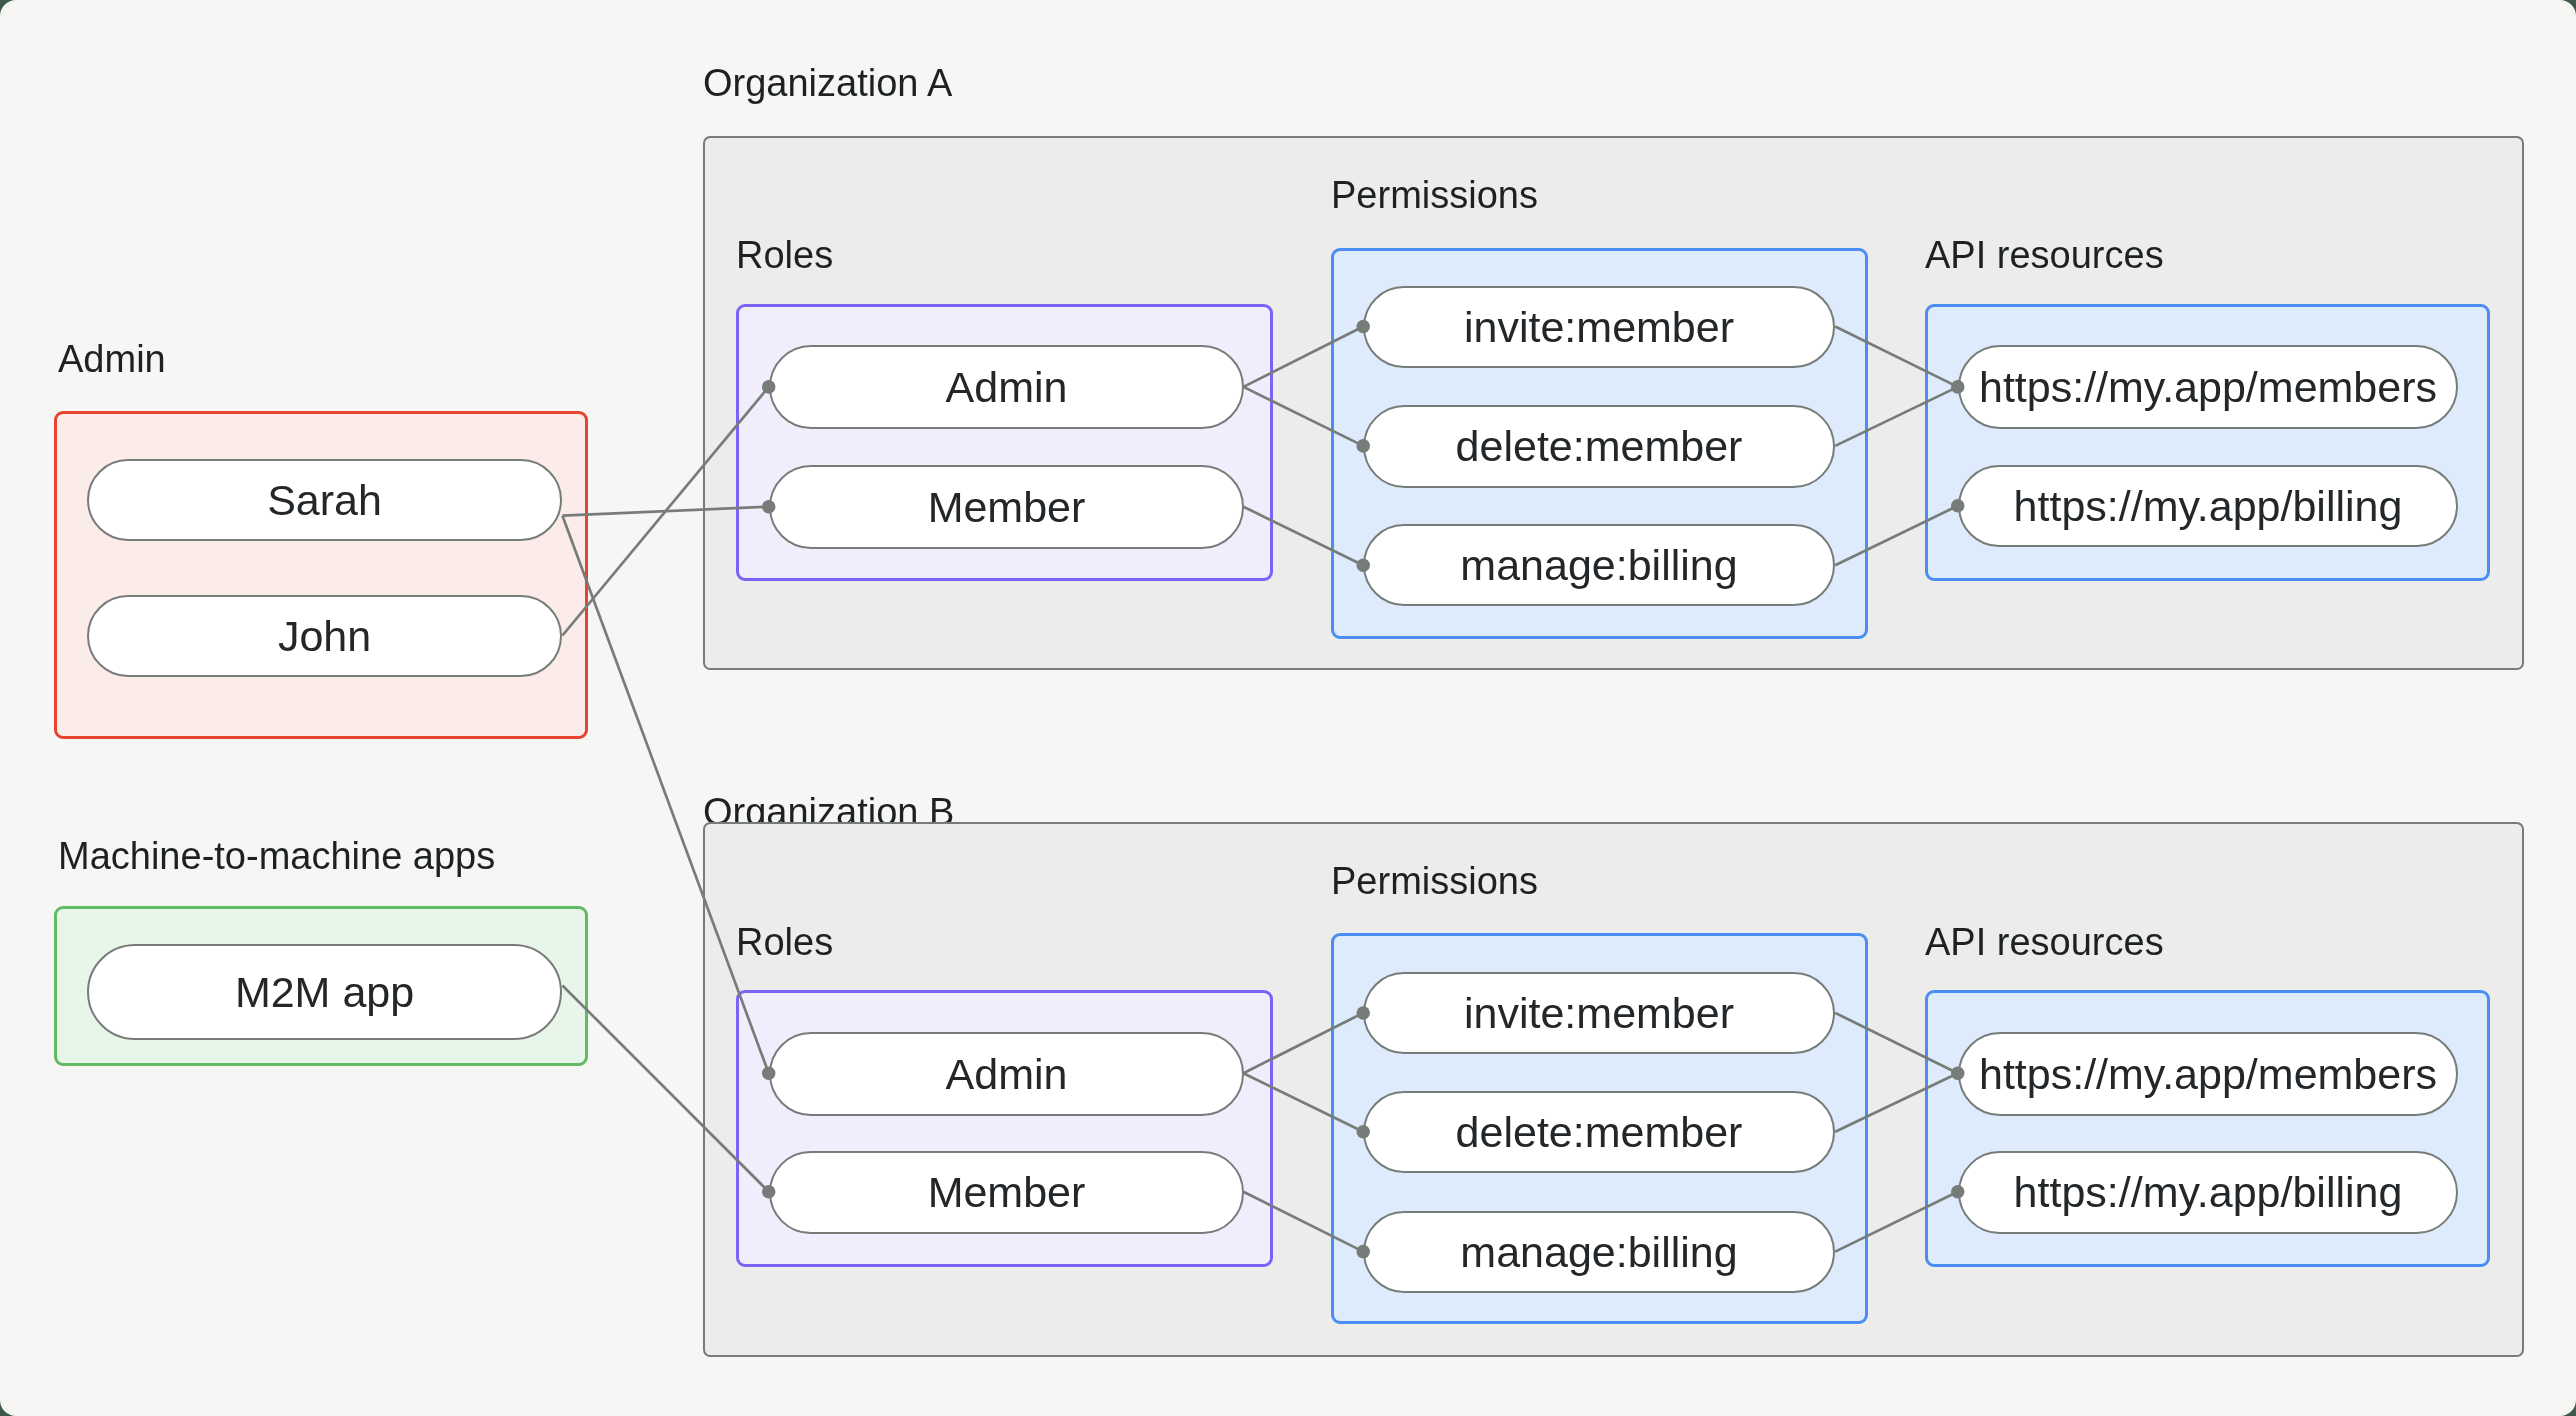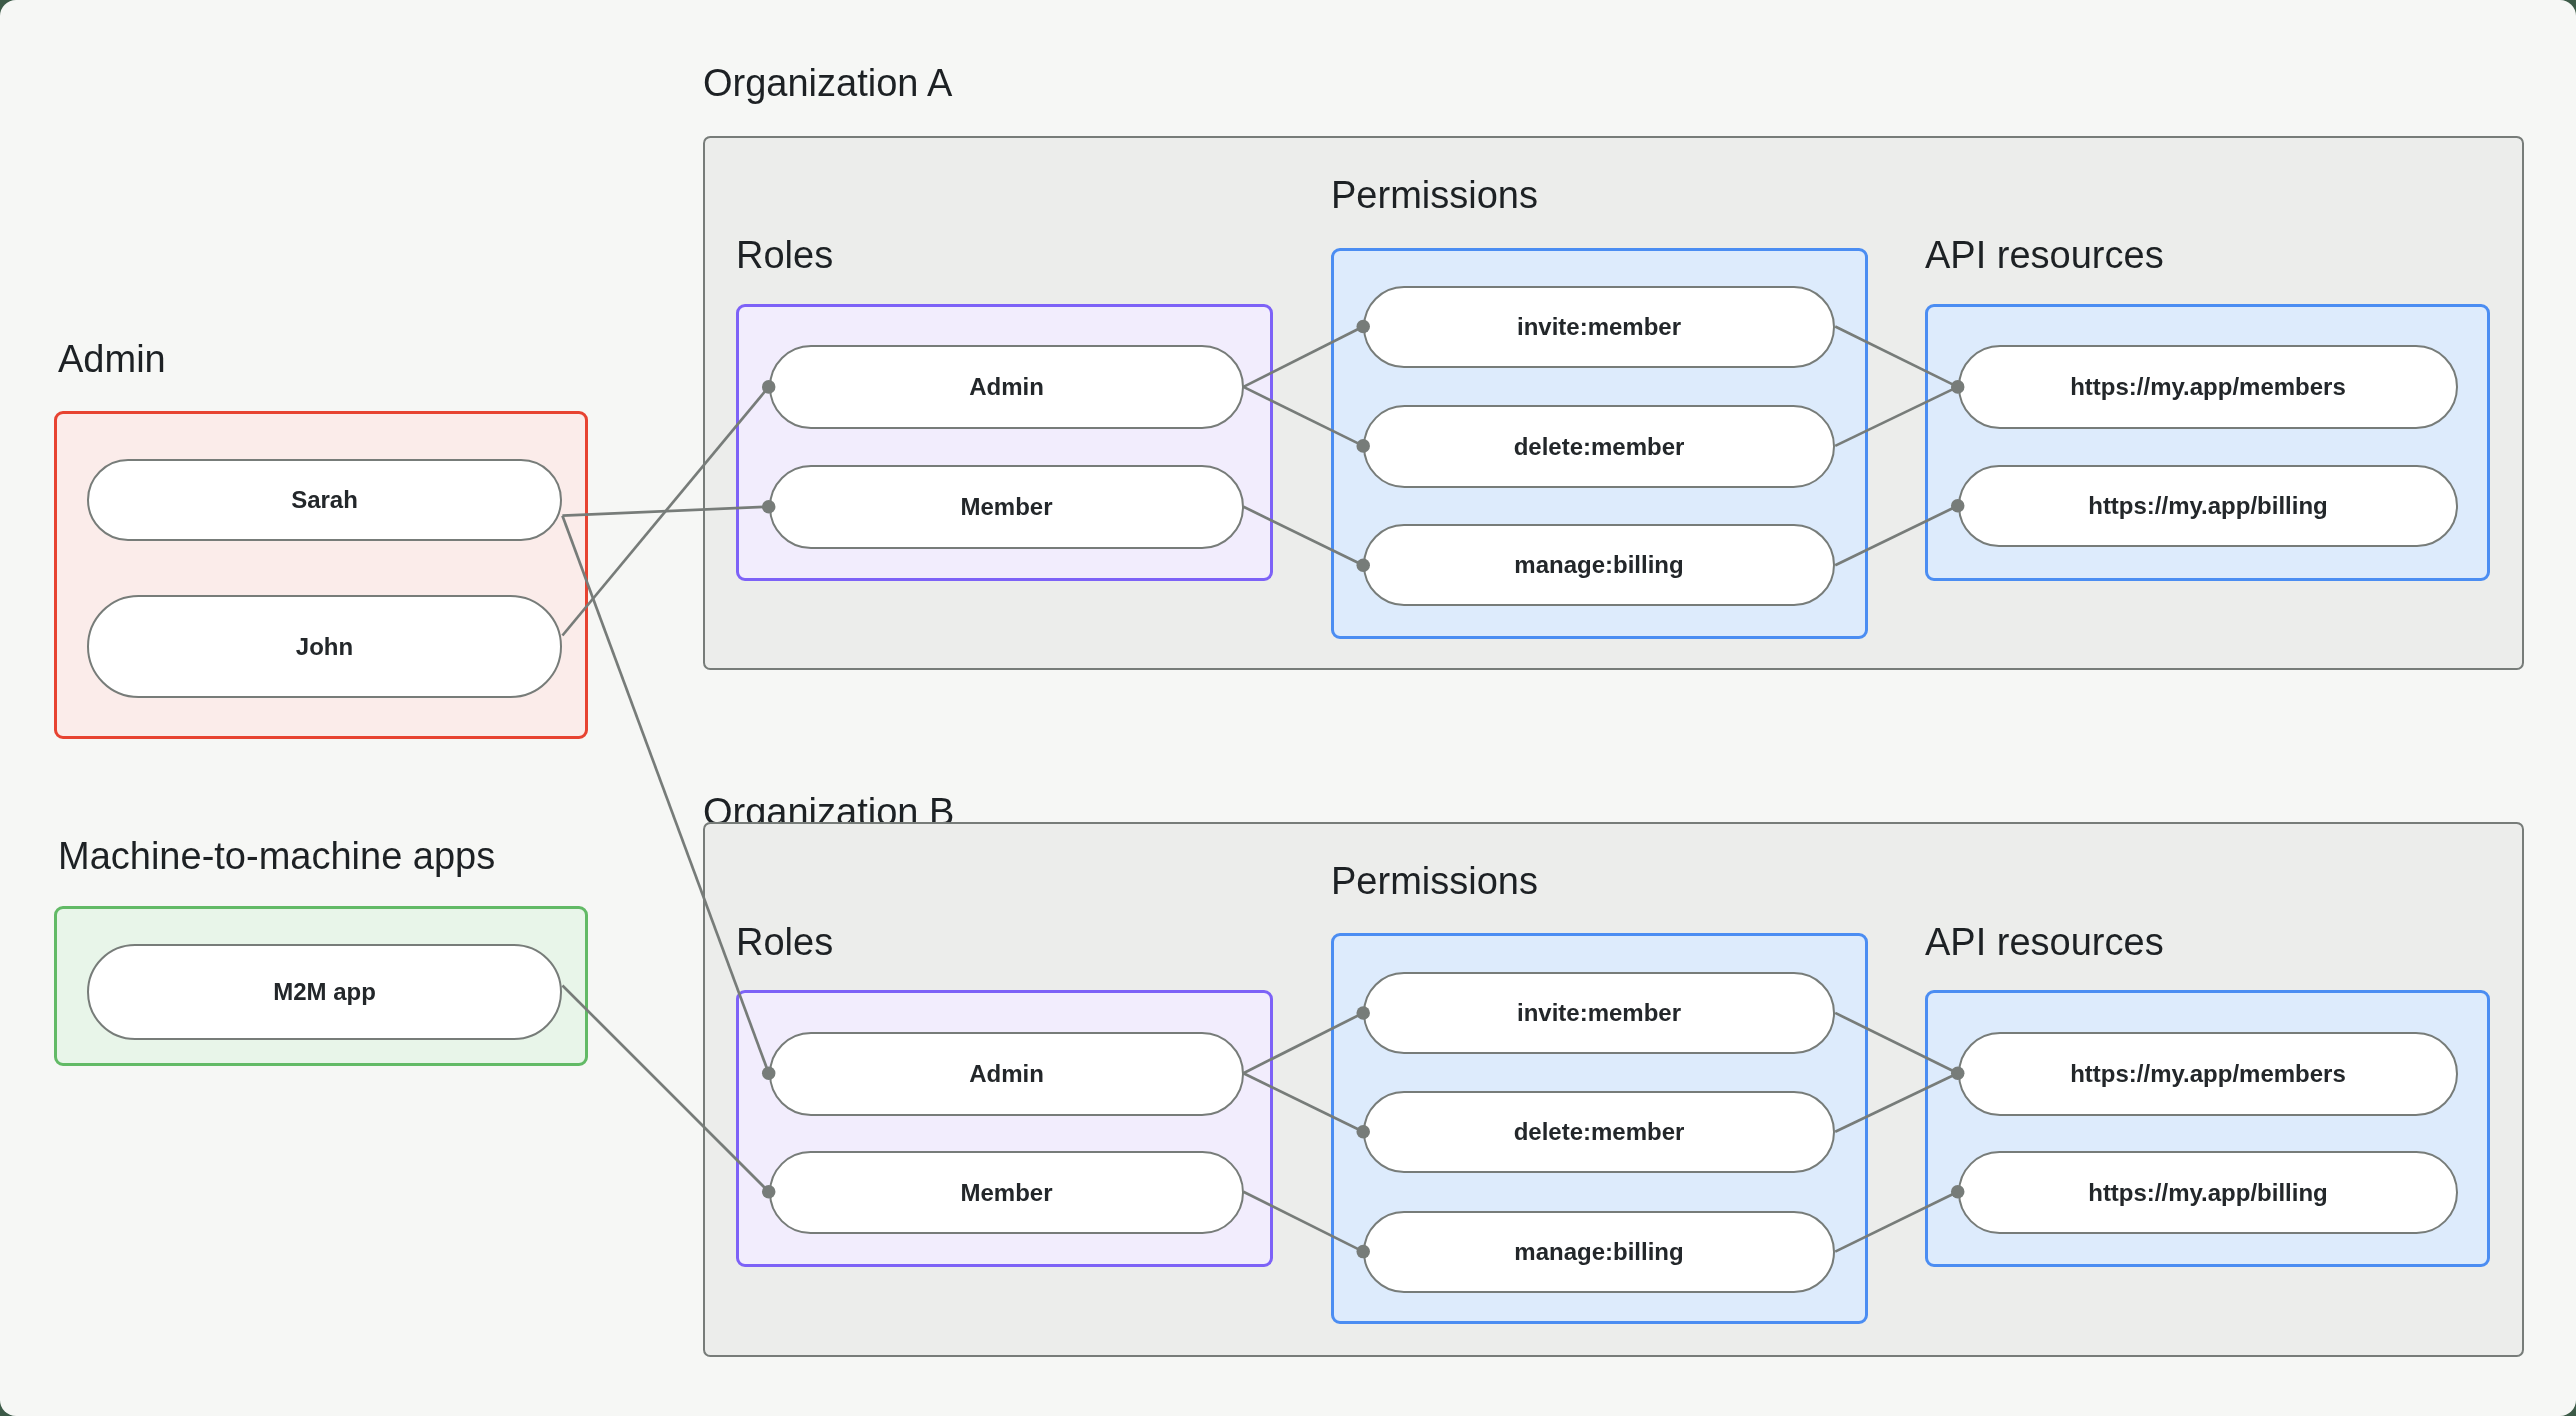--- a/index.html
+++ b/index.html
@@ -31,37 +31,37 @@
   .box.roles{background:var(--roles-fill);border:3.6px solid var(--roles-border);}
   .box.blue{background:var(--blue-fill);border:3.6px solid var(--blue-border);}
   .org{
     position:absolute;box-sizing:border-box;border-radius:7.2px;
     background:var(--org-fill);border:2.7px solid var(--org-border);
   }
   .pill{
     position:absolute;box-sizing:border-box;
     background:#FFFFFF;border:2.7px solid var(--line);border-radius:900px;
     display:flex;align-items:center;justify-content:center;
-    font-size:24px;color:var(--node-text);white-space:nowrap;font-weight:bold;
+    font-size:43px;color:var(--node-text);white-space:nowrap;
   }
   #edges{
     position:absolute;left:0;top:0;width:2576px;height:1416px;
     pointer-events:none;
   }
 </style>
 </head>
 <body>
 
 <div class="canvas">
 
   <div>
     <div class="group-label" style="left:58px;top:339px">Admin</div>
     <div class="box users" style="left:54px;top:411px;width:534px;height:328px"></div>
     <div class="pill" style="left:87px;top:459px;width:475px;height:82px">Sarah</div>
-    <div class="pill" style="left:87px;top:595px;width:475px;height:103px">John</div>
+    <div class="pill" style="left:87px;top:595px;width:475px;height:82px">John</div>
   </div>
 
   <div>
     <div class="group-label" style="left:58px;top:836px">Machine-to-machine apps</div>
     <div class="box m2m" style="left:54px;top:906px;width:534px;height:160px"></div>
     <div class="pill" style="left:87px;top:944px;width:475px;height:96px">M2M app</div>
   </div>
 
   <div>
     <div class="group-label" style="left:703px;top:63px">Organization A</div>

